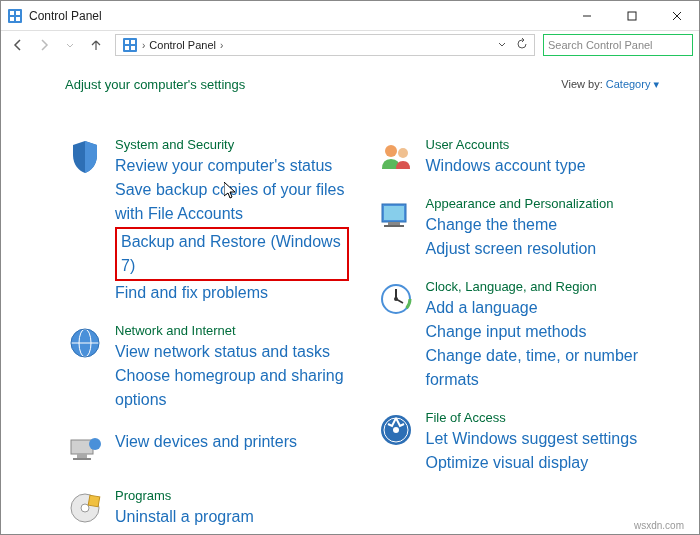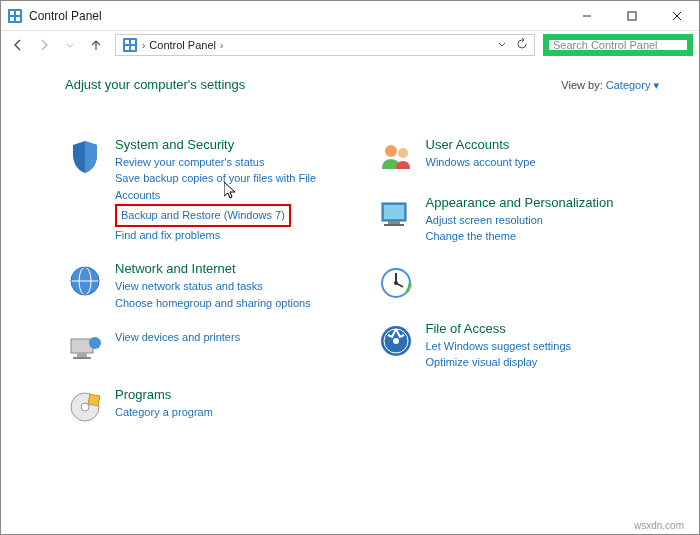--- a/index.html
+++ b/index.html
@@ -12,35 +12,35 @@
     
     .nav { height: 28px; display: flex; align-items: center; padding: 0 6px; gap: 4px; }
     .nav-arrow { width: 22px; height: 22px; display: flex; align-items: center; justify-content: center; color: #555; }
     .nav-arrow.disabled { color: #bbb; }
     .addr { flex: 1; border: 1px solid #ccc; height: 22px; display: flex; align-items: center; padding: 0 2px; margin: 0 4px; }
     .addr-icon { width: 16px; height: 16px; margin: 0 4px; }
     .crumb { padding: 0 4px; font-size: 11px; }
     .crumb-sep { font-size: 10px; color: #555; }
     .addr-spacer { flex: 1; }
     .addr-btn { width: 20px; text-align: center; color: #555; }
-    .search { width: 150px; border: 6px solid #22c55e; height: 22px; display: flex; align-items: center; padding: 0 4px; color: #888; font-size: 11px; }
+    .search { width: 150px; border: 1px solid #22c55e; height: 22px; display: flex; align-items: center; padding: 0 4px; color: #888; font-size: 11px; }
     
     .content { padding: 18px 40px 0 64px; }
-    .header { display: flex; justify-content: space-between; align-items: flex-end; margin-bottom: 18px; }
+    .header { display: flex; justify-content: space-between; align-items: center; margin-bottom: 18px; }
     .header h2 { color: #006C3B; font-weight: normal; font-size: 13px; }
     .viewby { font-size: 11px; color: #1e6fbb; }
     .viewby-label { color: #444; }
     
     .grid { display: flex; gap: 27px; margin-top: 45px; }
     .col { flex: 1; }
     .cat { display: flex; margin-bottom: 18px; }
     .cat-icon { width: 40px; height: 40px; flex-shrink: 0; margin-right: 10px; }
     .cat-body { flex: 1; }
     .cat-title { color: #006C3B; font-size: 13px; line-height: 1.3; }
-    .cat-link { display: block; color: #1e6fbb; font-size: 11px; line-height: 1.5; }
+    .cat-link { display: block; color: #1e6fbb; font-size: 16px; line-height: 1.5; }
     .highlight-box { border: 2px solid #d00; display: inline-block; padding: 1px 4px; margin-top: 1px; }
     
     .watermark { position: absolute; bottom: 4px; right: 16px; color: #999; font-size: 10px; }
     .cursor { position: absolute; left: 224px; top: 182px; pointer-events: none; }
   </style>
 </head>
 <body>
 
 <div class="titlebar">
   <svg class="titlebar-icon" viewBox="0 0 16 16">
@@ -156,21 +156,21 @@
           </div>
         </div>
         <div class="cat">
           <div class="cat-icon"><svg viewBox="0 0 40 40">
               <circle cx="20" cy="20" r="14" fill="#e8e8e8" stroke="#999"></circle>
               <circle cx="20" cy="20" r="4" fill="#fff" stroke="#999"></circle>
               <rect x="24" y="8" width="10" height="10" fill="#f0c040" stroke="#c09020" transform="rotate(10 29 13)"></rect>
             </svg></div>
           <div class="cat-body">
             <div class="cat-title">Programs</div>
-            <a class="cat-link">Category a program</a>
+            <a class="cat-link">Uninstall a program</a>
           </div>
         </div>
       </div>
     <div class="col" id="col-right">
         <div class="cat">
           <div class="cat-icon"><svg viewBox="0 0 40 40">
               <circle cx="15" cy="14" r="6" fill="#f0a060"></circle>
               <path d="M6 32 Q6 22 15 22 Q24 22 24 32 Z" fill="#5bb85b"></path>
               <circle cx="27" cy="16" r="5" fill="#f0c090"></circle>
               <path d="M20 32 Q20 24 27 24 Q34 24 34 32 Z" fill="#d9534f"></path>
@@ -182,32 +182,38 @@
         </div>
         <div class="cat">
           <div class="cat-icon"><svg viewBox="0 0 40 40">
               <rect x="6" y="8" width="24" height="18" fill="#4a90d9" stroke="#2d6fb5"></rect>
               <rect x="12" y="26" width="12" height="3" fill="#888"></rect>
               <rect x="8" y="29" width="20" height="2" fill="#666"></rect>
               <rect x="8" y="10" width="20" height="14" fill="#87ceeb"></rect>
             </svg></div>
           <div class="cat-body">
             <div class="cat-title">Appearance and Personalization</div>
+            <a class="cat-link">Change the theme</a>
             <a class="cat-link">Adjust screen resolution</a>
-            <a class="cat-link">Change the theme</a>
           </div>
         </div>
         <div class="cat">
           <div class="cat-icon"><svg viewBox="0 0 40 40">
               <circle cx="20" cy="20" r="14" fill="#fff" stroke="#4a90d9" stroke-width="2"></circle>
               <line x1="20" y1="20" x2="20" y2="10" stroke="#333" stroke-width="2"></line>
               <line x1="20" y1="20" x2="27" y2="24" stroke="#333" stroke-width="1.5"></line>
               <circle cx="20" cy="20" r="2" fill="#333"></circle>
               <circle cx="20" cy="20" r="14" fill="none" stroke="#5bb85b" stroke-width="3" stroke-dasharray="10 78"></circle>
             </svg></div>
+          <div class="cat-body">
+            <div class="cat-title">Clock, Language, and Region</div>
+            <a class="cat-link">Add a language</a>
+            <a class="cat-link">Change input methods</a>
+            <a class="cat-link">Change date, time, or number formats</a>
+          </div>
         </div>
         <div class="cat">
           <div class="cat-icon"><svg viewBox="0 0 40 40">
               <circle cx="20" cy="20" r="15" fill="#2d6fb5"></circle>
               <circle cx="20" cy="20" r="12" fill="none" stroke="#fff" stroke-width="1"></circle>
               <path d="M20 8 L16 16 L12 14 M20 8 L24 16 L28 14" stroke="#fff" stroke-width="2" fill="none"></path>
               <circle cx="20" cy="20" r="3" fill="#fff"></circle>
             </svg></div>
           <div class="cat-body">
             <div class="cat-title">File of Access</div>

